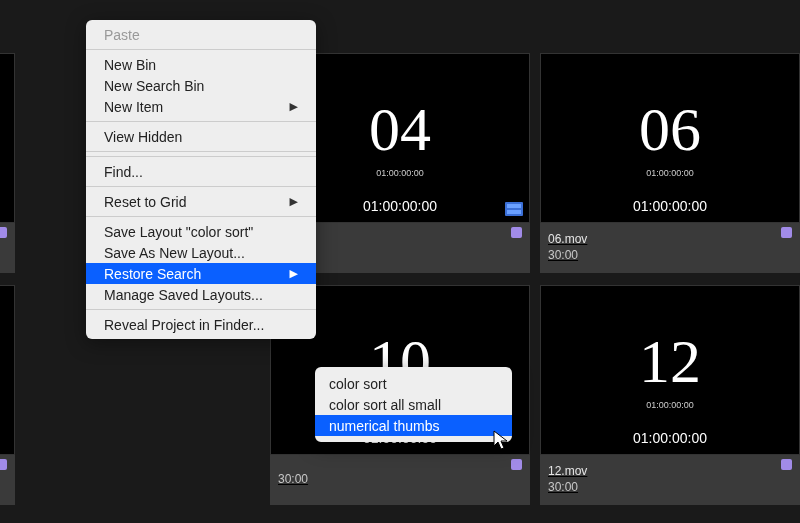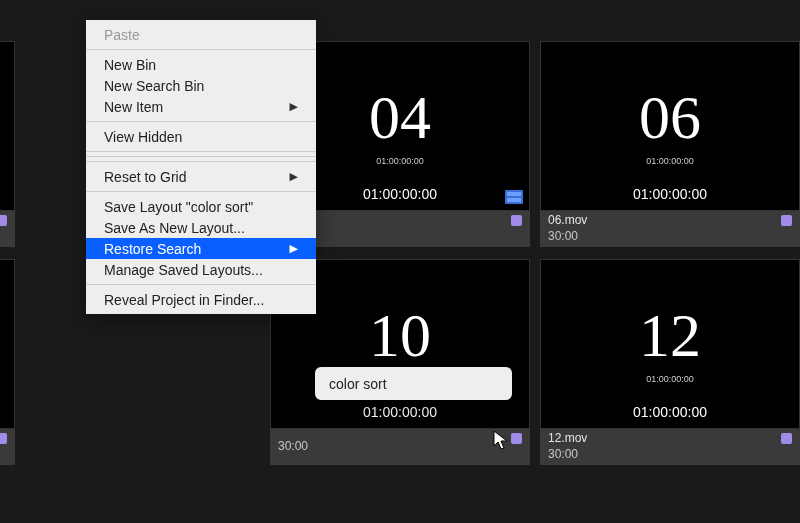--- a/index.html
+++ b/index.html
@@ -10,21 +10,22 @@
     height: 523px;
     overflow: hidden;
     position: relative;
   }
   .grid {
     display: grid;
     grid-template-columns: repeat(3, 260px);
     column-gap: 10px;
     row-gap: 12px;
     padding-left: 0;
-    padding-top: 41px;
+    padding-top: 53px;
+    text-decoration: underline;
   }
   .clip {
     width: 260px;
   }
   .clip.offset-left { margin-left: -245px; }
   .thumb {
     background: #000;
     height: 170px;
     display: flex;
     flex-direction: column;
@@ -54,21 +55,21 @@
   .seq-badge {
     position: absolute;
     right: 6px;
     bottom: 6px;
     width: 18px;
     height: 14px;
   }
   .seq-badge svg { display:block; }
   .clip-footer {
     background: #3a3a3a;
-    height: 36px;
+    height: 50px;
     display: flex;
     flex-direction: column;
     justify-content: center;
     padding: 3px 8px 3px 8px;
     position: relative;
   }
   .clip-name { color: #e5e5e5; font-size: 12px; line-height: 1.3; }
   .clip-dur  { color: #c8c8c8; font-size: 12px; line-height: 1.3; }
   .square {
     position: absolute;
@@ -79,21 +80,21 @@
     background: #a18be8;
     border-radius: 2px;
   }
   
   .ctx {
     position: absolute;
     left: 86px;
     top: 20px;
     width: 230px;
     background: #eeeeee;
-    border-radius: 0;
+    border-radius: 6px;
     box-shadow: 0 4px 20px rgba(0,0,0,0.4);
     padding: 4px 0;
     overflow: hidden;
     font-size: 14px;
   }
   .ctx-item {
     padding: 2px 18px;
     color: #222;
     display: flex;
     align-items: center;
@@ -236,20 +237,23 @@
   <div class="ctx-item">
       <span>New Item</span>
       <span class="ctx-arrow">▶</span>
     </div>
   <div class="ctx-sep"></div>
   <div class="ctx-item">
       <span>View Hidden</span>
     </div>
   <div class="ctx-sep"></div>
   <div class="ctx-sep"></div>
+  <div class="ctx-item">
+      <span>Find...</span>
+    </div>
   <div class="ctx-sep"></div>
   <div class="ctx-item">
       <span>Reset to Grid</span>
       <span class="ctx-arrow">▶</span>
     </div>
   <div class="ctx-sep"></div>
   <div class="ctx-item">
       <span>Save Layout "color sort"</span>
     </div>
   <div class="ctx-item">
@@ -264,20 +268,26 @@
     </div>
   <div class="ctx-sep"></div>
   <div class="ctx-item">
       <span>Reveal Project in Finder...</span>
     </div>
 </div>
 
 <div class="submenu">
   <div class="sub-item">
       <span>color sort</span>
+    </div>
+  <div class="sub-item">
+      <span>color sort all small</span>
+    </div>
+  <div class="sub-item highlight">
+      <span>numerical thumbs</span>
     </div>
 </div>
 
 <div class="cursor">
   <svg width="18" height="22" viewBox="0 0 18 22">
     <path d="M1 1 L1 16 L5 12 L8 19 L11 18 L8 11 L14 11 Z" fill="#fff" stroke="#000" stroke-width="1"></path>
   </svg>
 </div>
 
 </body></html>

